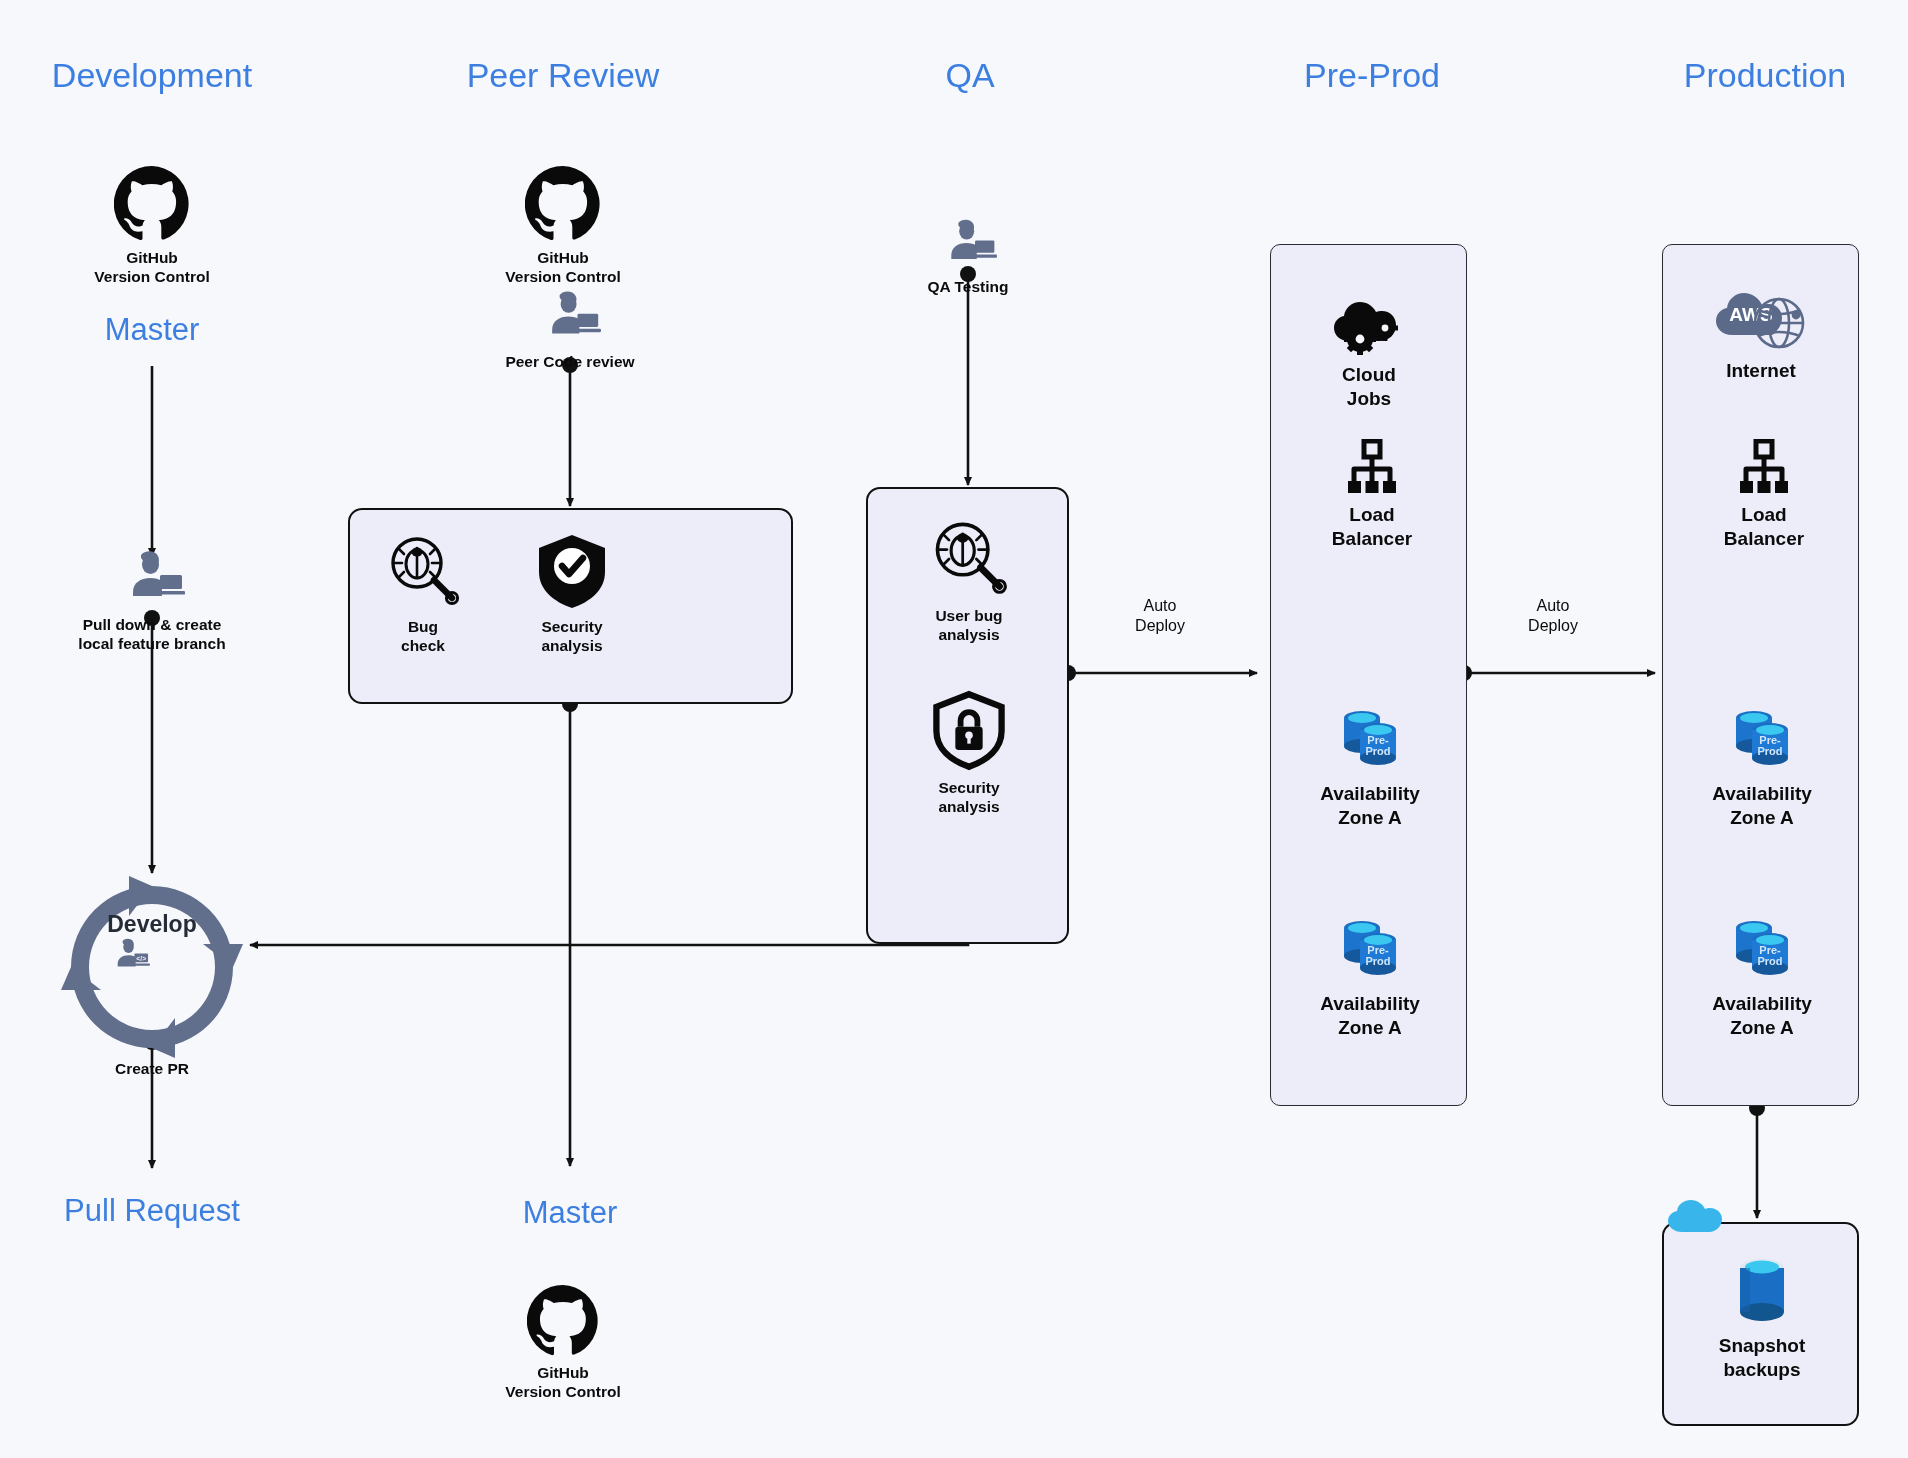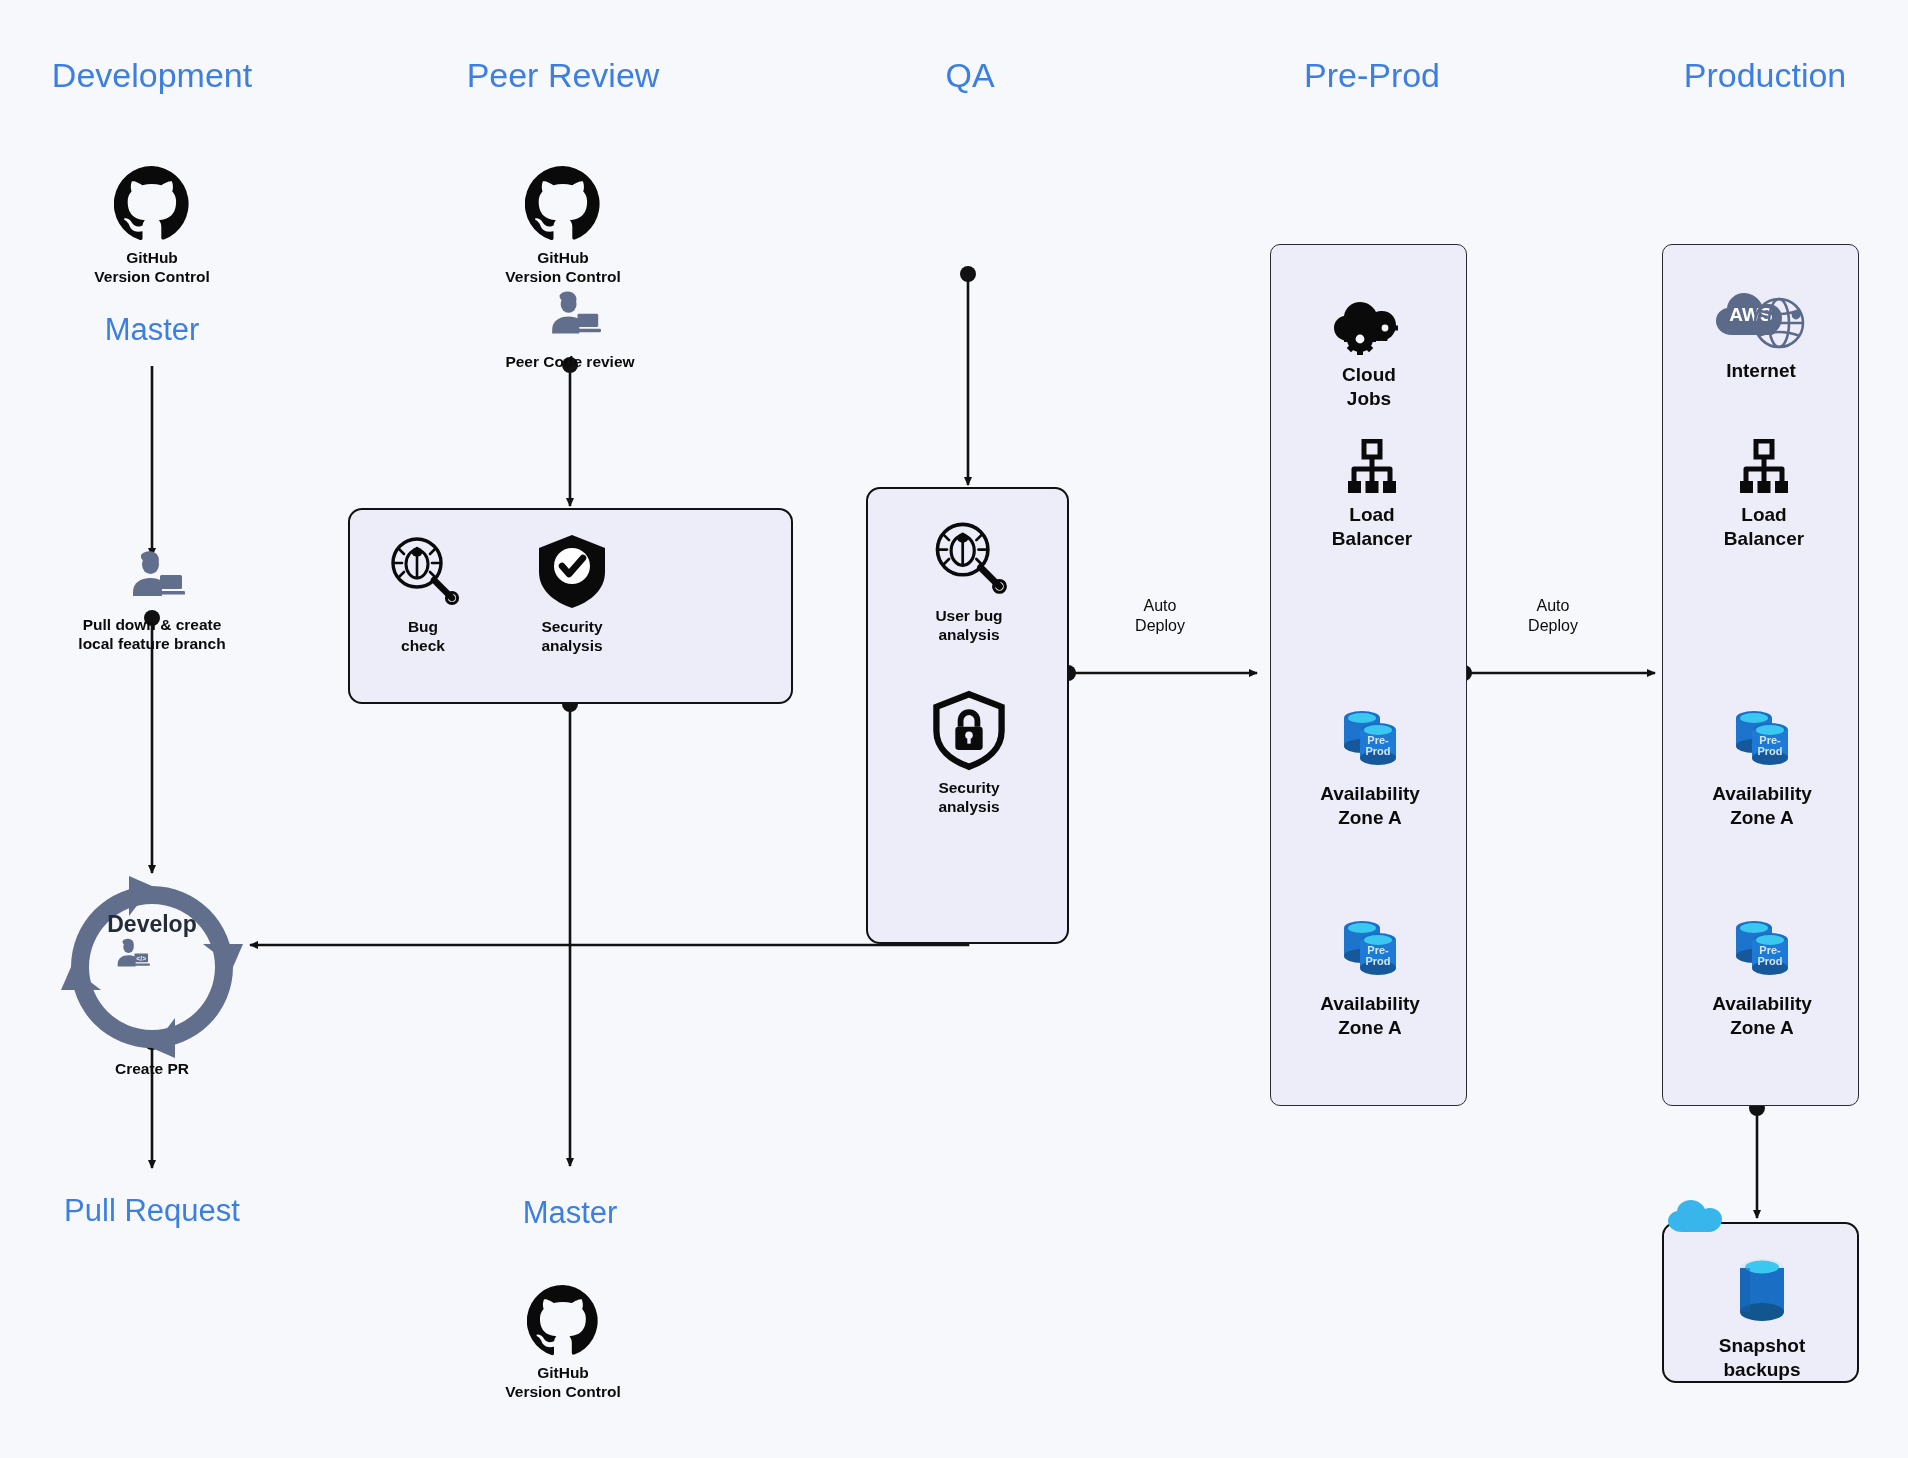--- a/index.html
+++ b/index.html
@@ -250,20 +250,34 @@
   <div class="node" style="left:563px;top:1284px;">
     <span class="icon">
       <svg width="72" height="72" viewBox="0 0 24 24">
           <path fill="#0a0a0a" d="M12 .3a12 12 0 0 0-3.8 23.4c.6.1.8-.26.8-.57v-2.2c-3.34.72-4.04-1.6-4.04-1.6-.55-1.4-1.34-1.77-1.34-1.77-1.08-.74.08-.73.08-.73 1.2.09 1.84 1.24 1.84 1.24 1.07 1.84 2.8 1.3 3.49 1 .1-.78.42-1.3.76-1.6-2.67-.3-5.47-1.33-5.47-5.93 0-1.31.47-2.38 1.24-3.22-.13-.3-.54-1.52.1-3.18 0 0 1.01-.32 3.3 1.23a11.5 11.5 0 0 1 6 0c2.29-1.55 3.3-1.23 3.3-1.23.64 1.66.24 2.88.12 3.18.77.84 1.23 1.91 1.23 3.22 0 4.61-2.81 5.62-5.48 5.92.43.37.81 1.1.81 2.22v3.29c0 .31.21.68.82.56A12 12 0 0 0 12 .3"></path>
         </svg>
     </span>
     <div class="cap">GitHub
 Version Control</div>
   </div>
 
+  <div class="node" style="left:968px;top:218px;">
+    <span class="icon">
+      <svg width="58" height="52" viewBox="0 0 66 58">
+        <g fill="#616e8c">
+          <path d="M22 5c4-5 14-5 17 1 1.6 3 1 6-0.6 8-0.5-2.5-2.4-3.6-4.6-3.2-3 .6-6.4 1.1-9.3-.3-1.2-.6-2-1.7-2.5-3z"></path>
+          <ellipse cx="31.5" cy="14.5" rx="8.5" ry="9.5"></ellipse>
+          <path d="M14 42c0-9 7.4-14 17.5-14 4.6 0 8.6 1.1 11.4 3v15H14z"></path>
+          <rect x="41" y="25" width="22" height="14" rx="1.5"></rect>
+          <rect x="38" y="41" width="28" height="3.6" rx="1.2"></rect>
+        </g>
+      </svg>
+    </span>
+    <div class="cap">QA Testing</div>
+  </div>
 
   <div class="panel" style="left:866px;top:487px;width:203px;height:457px;">
     <div class="node" style="left:101px;top:28px;width:180px;">
       <span class="icon">
         <svg width="82" height="82" viewBox="0 0 78 78">
           <circle cx="33" cy="31" r="24" fill="none" stroke="#0a0a0a" stroke-width="3.4"></circle>
           <line x1="50" y1="48" x2="68" y2="66" stroke="#0a0a0a" stroke-width="6.5" stroke-linecap="round"></line>
           <circle cx="68" cy="66" r="5.6" fill="none" stroke="#0a0a0a" stroke-width="3"></circle>
           <g stroke="#0a0a0a" stroke-width="2.6" fill="none" stroke-linecap="round">
             <line x1="33" y1="16" x2="33" y2="46"></line>
@@ -462,21 +476,21 @@
             <text x="45" y="44" text-anchor="middle" font-family="Liberation Sans, sans-serif" font-size="11" font-weight="bold" fill="#cfe6fb">Pre-</text>
             <text x="45" y="55" text-anchor="middle" font-family="Liberation Sans, sans-serif" font-size="11" font-weight="bold" fill="#cfe6fb">Prod</text>
           </g>
         </svg>
       </span>
       <div class="cap big">Availability
 Zone A</div>
     </div>
   </div>
 
-  <div class="panel" style="left:1662px;top:1222px;width:197px;height:161px;padding-left:28px;">
+  <div class="panel" style="left:1662px;top:1222px;width:197px;height:204px;padding-left:28px;">
     <div class="node" style="left:98px;top:30px;width:180px;">
       <span class="icon">
         <svg width="60" height="72" viewBox="0 0 60 72">
           <ellipse cx="30" cy="14" rx="22" ry="9" fill="#dfe7f2"></ellipse>
           <rect x="8" y="14" width="44" height="44" fill="#1a6fc4"></rect>
           <ellipse cx="30" cy="58" rx="22" ry="9" fill="#12568f"></ellipse>
           <ellipse cx="30" cy="13" rx="17" ry="6.5" fill="#3ac8f0"></ellipse>
           <rect x="8" y="14" width="10" height="44" fill="#1660ae" opacity="0.55"></rect>
         </svg>
       </span>

